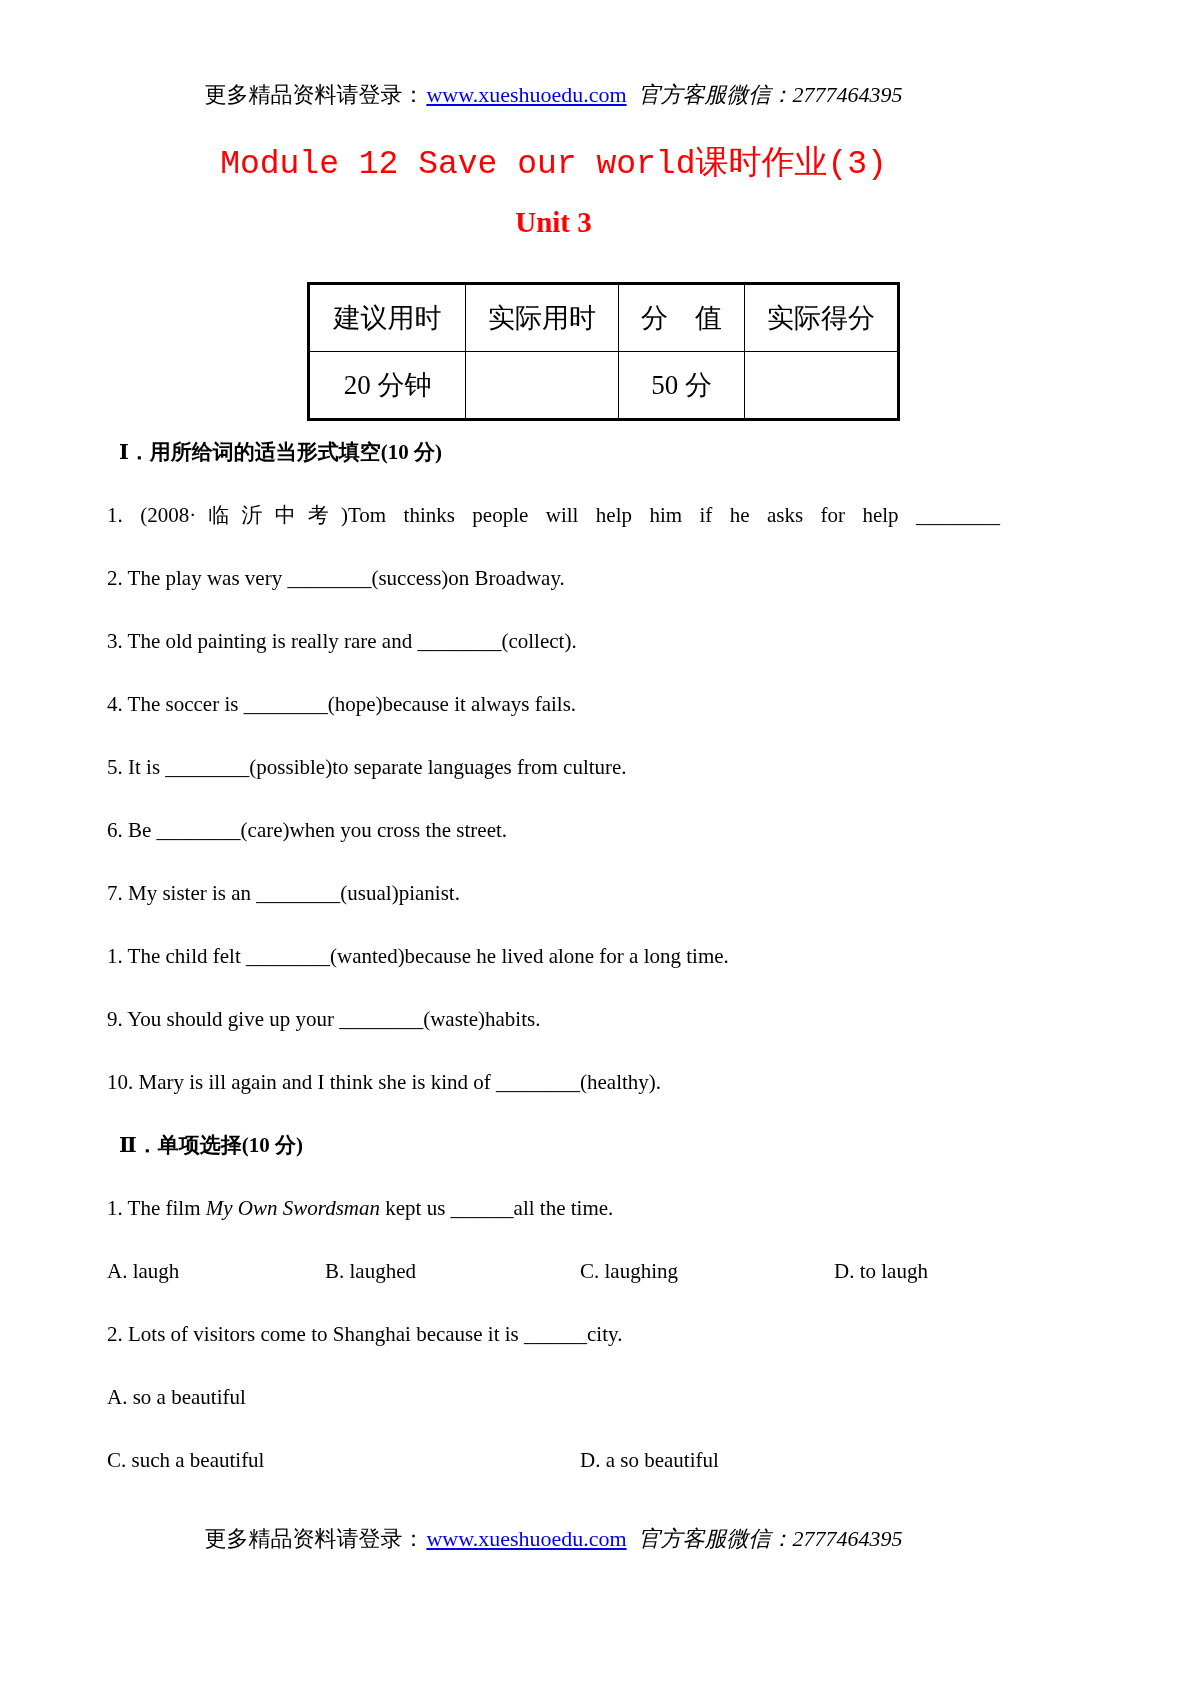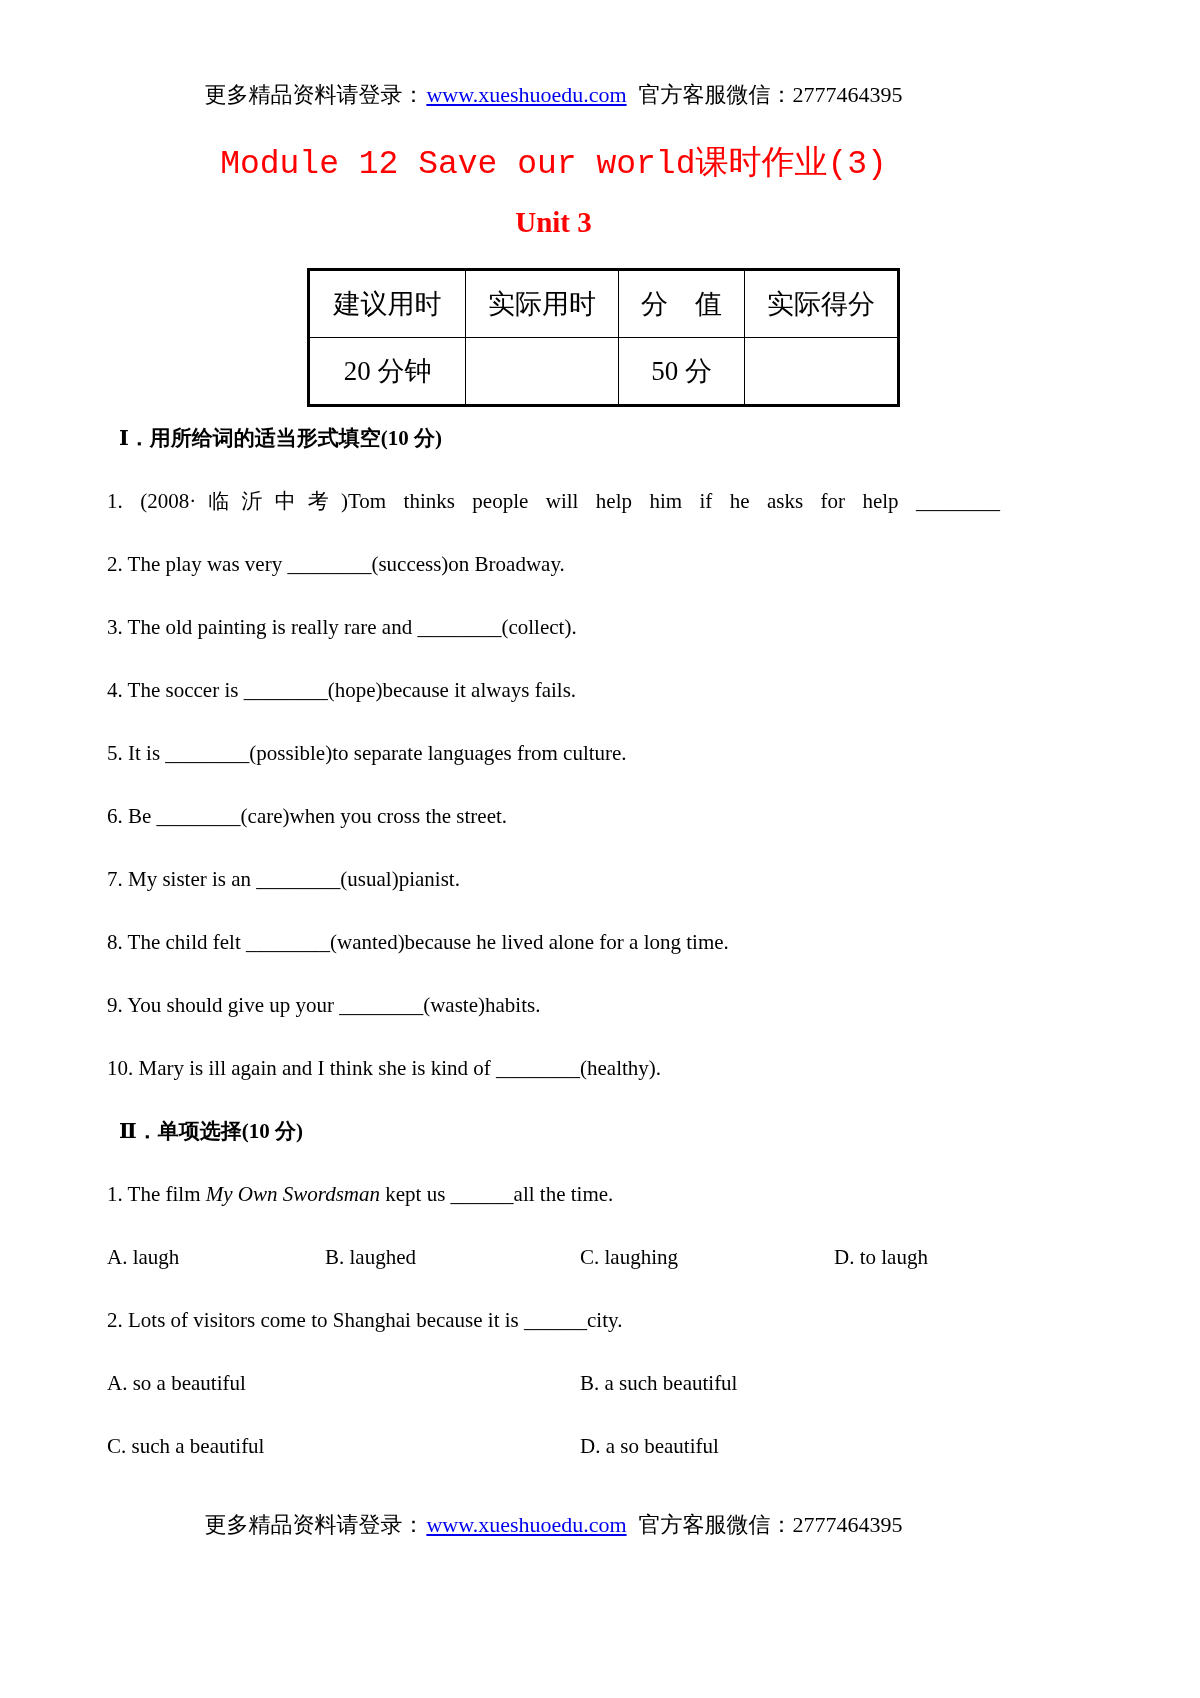--- a/index.html
+++ b/index.html
@@ -29,21 +29,21 @@
     line-height: 34px;
     text-align: center;
     font-size: 22px;
     white-space: nowrap;
   }
   .site-line a {
     color: #0000ee;
     text-decoration: underline;
     margin: 16px 6px 0 2px;
   }
-  .site-suffix { margin-left: 6px; }
+  .site-suffix { margin-left: 6px; font-style: italic; }
 
   .doc-title {
     margin-top: 31px;
     height: 44px;
     line-height: 44px;
     text-align: center;
     font-family: "Liberation Mono", "DejaVu Sans Mono", monospace;
     font-size: 33px;
     color: #ff0000;
     white-space: nowrap;
@@ -54,21 +54,21 @@
     line-height: 40px;
     text-align: center;
     font-size: 29px;
     font-weight: bold;
     color: #ff0000;
   }
 
   
   table.score-table {
     margin-left: 200px;
-    margin-top: 26px;
+    margin-top: 40px;
     border-collapse: collapse;
     border: 3px solid #000000;
     table-layout: fixed;
   }
   table.score-table td {
     border: 1.5px solid #000000;
     height: 66px;
     text-align: center;
     vertical-align: middle;
     font-size: 27px;
@@ -139,40 +139,39 @@
 
     <div class="line section-heading">Ⅰ．用所给词的适当形式填空(10 分)</div>
 
     <div class="line justify-line">1. (2008·临沂中考)Tom thinks people will help him if he asks for help ________</div>
     <div class="line">2. The play was very ________(success)on Broadway.</div>
     <div class="line">3. The old painting is really rare and ________(collect).</div>
     <div class="line">4. The soccer is ________(hope)because it always fails.</div>
     <div class="line">5. It is ________(possible)to separate languages from culture.</div>
     <div class="line">6. Be ________(care)when you cross the street.</div>
     <div class="line">7. My sister is an ________(usual)pianist.</div>
-    <div class="line">8. The child felt ________(wanted)because he lived alone for a long time.</div>
+    <div class="line">1. The child felt ________(wanted)because he lived alone for a long time.</div>
     <div class="line">9. You should give up your ________(waste)habits.</div>
     <div class="line">10. Mary is ill again and I think she is kind of ________(healthy).</div>
 
     <div class="line section-heading">Ⅱ．单项选择(10 分)</div>
 
     <div class="line"><span>1. The film </span><span class="italic">My Own Swordsman</span><span> kept us ______all the time.</span></div>
 
     <div class="line opts4">
       <span>A. laugh</span>
       <span>B. laughed</span>
       <span>C. laughing</span>
       <span>D. to laugh</span>
     </div>
 
     <div class="line">2. Lots of visitors come to Shanghai because it is ______city.</div>
 
     <div class="line opts2">
       <span>A. so a beautiful</span>
-      <span>B. a such beautiful</span>
     </div>
     <div class="line opts2">
       <span>C. such a beautiful</span>
       <span>D. a so beautiful</span>
     </div>
 
     <div class="site-line footer-line">
       <span>更多精品资料请登录：</span><a href="#">www.xueshuoedu.com</a><span class="site-suffix">官方客服微信：2777464395</span>
     </div>
 

